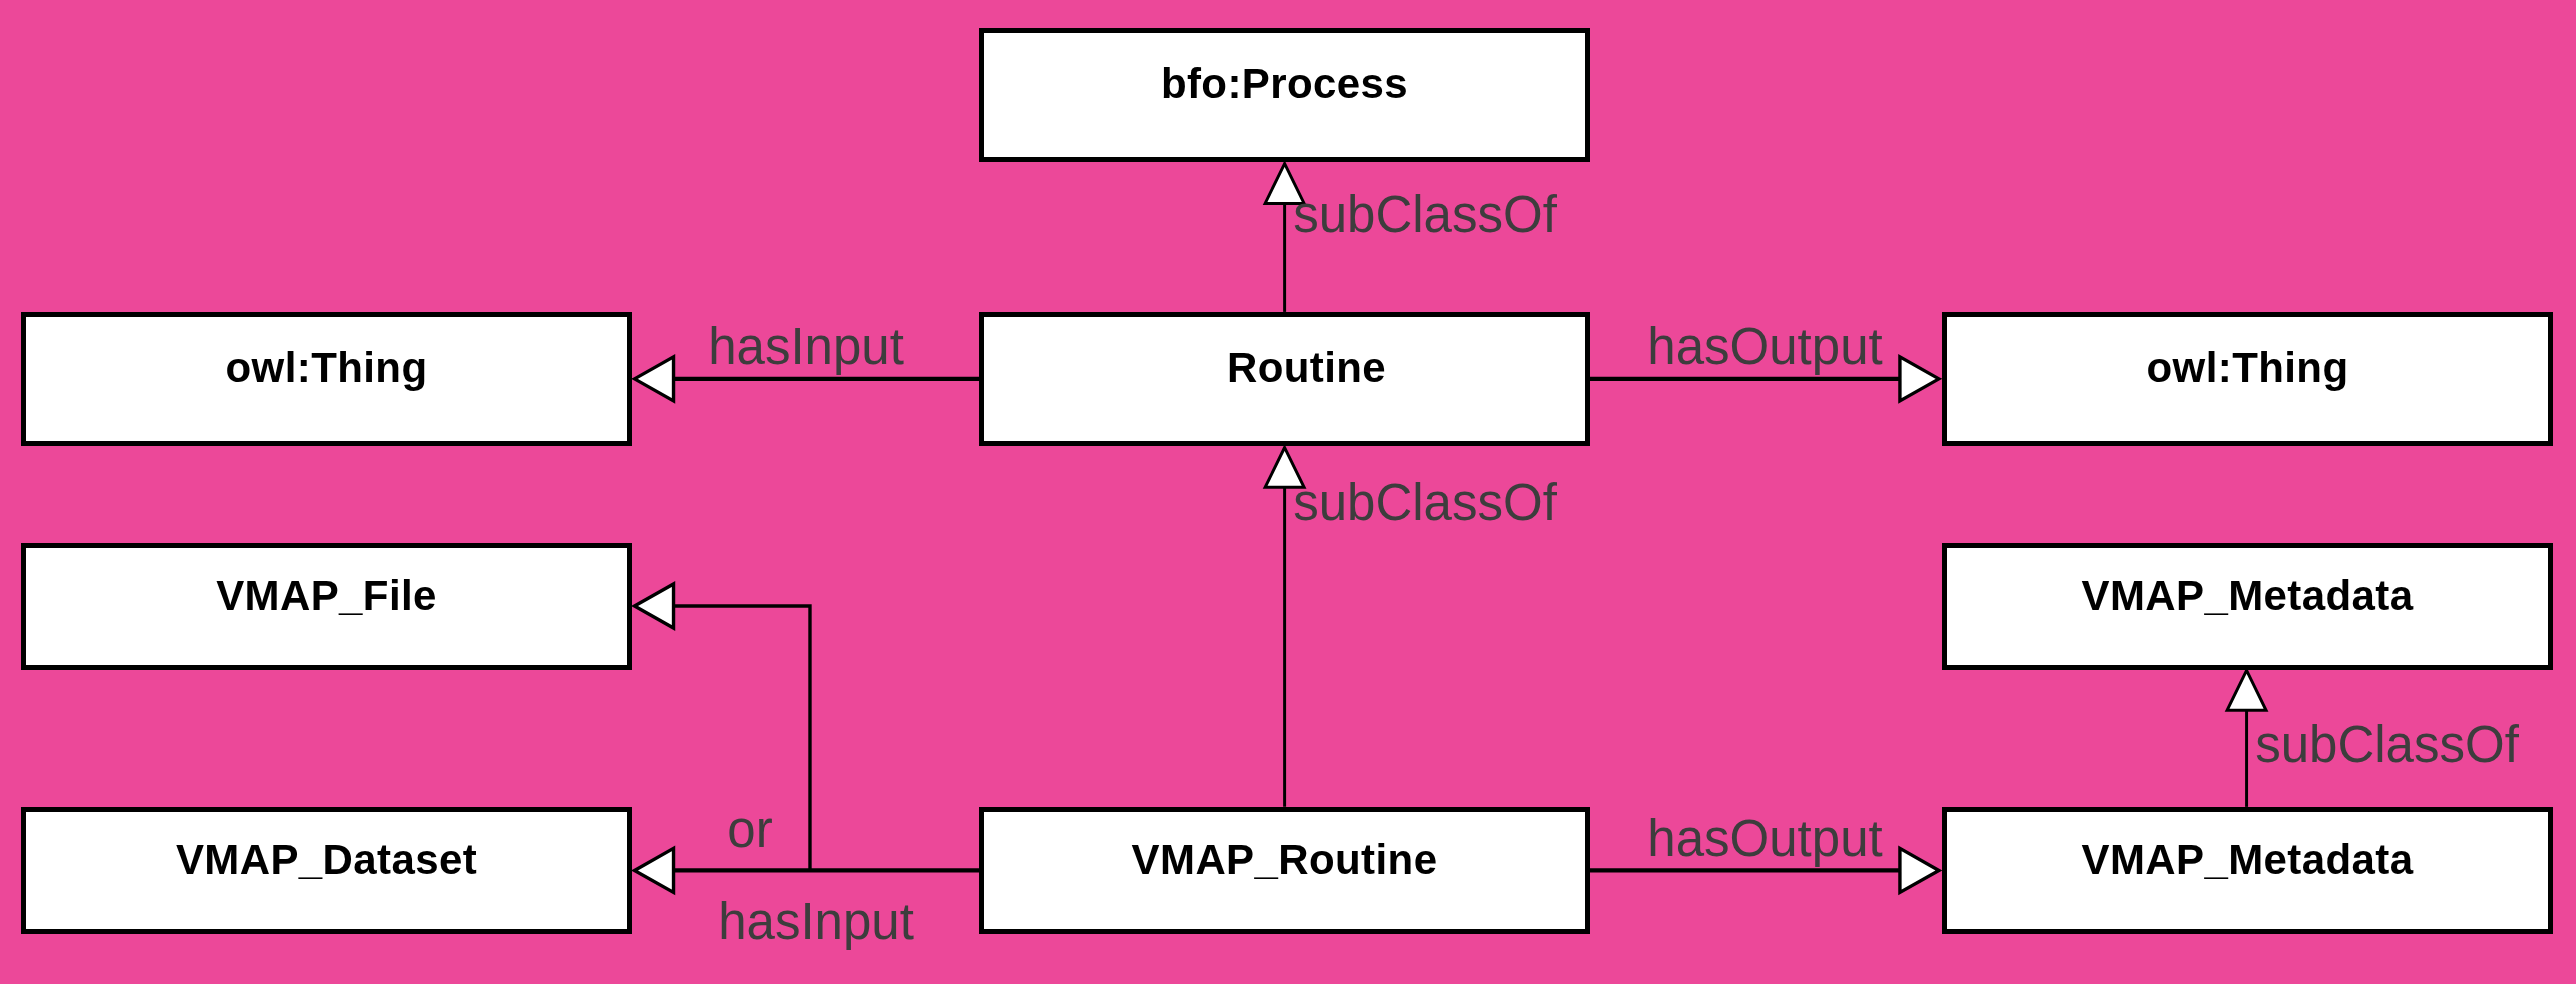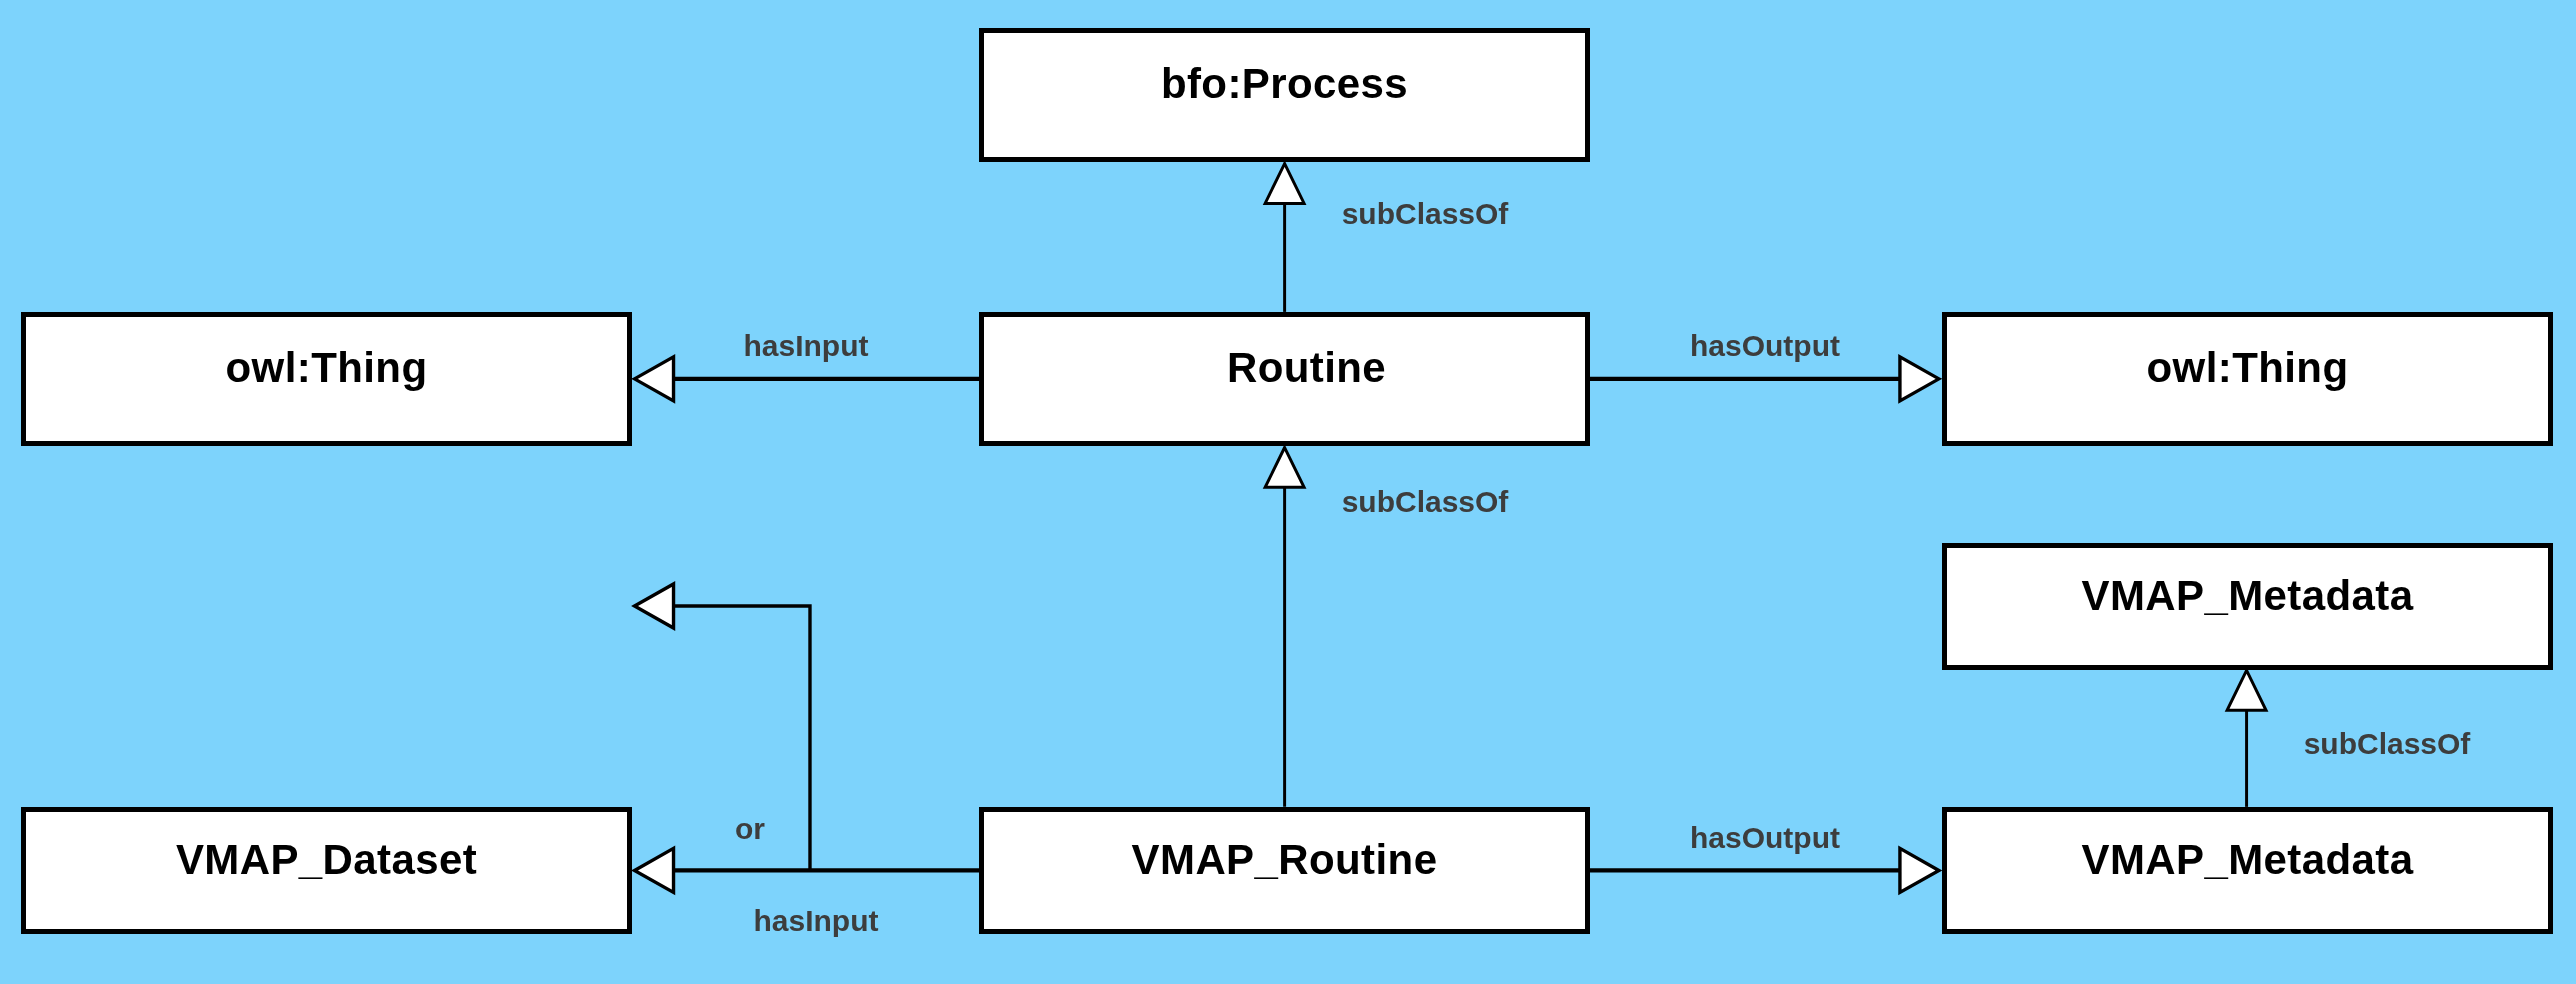--- a/index.html
+++ b/index.html
@@ -8,21 +8,21 @@
     background: #ffffff;
     width: 2576px;
     height: 984px;
     overflow: hidden;
     font-family: "Liberation Sans", sans-serif;
   }
   #canvas {
     position: relative;
     width: 2576px;
     height: 984px;
-    background: #7dd3fc;
+    background: #ec4899;
   }
   #edges-layer {
     position: absolute;
     left: 0;
     top: 0;
     width: 2576px;
     height: 984px;
   }
   .node {
     position: absolute;
@@ -37,22 +37,22 @@
   .node-label {
     font-size: 42px;
     font-weight: bold;
     color: #000000;
     white-space: nowrap;
     letter-spacing: 0.4px;
   }
   .edge-label {
     position: absolute;
     transform: translate(-50%, -50%);
-    font-size: 30px;
-    font-weight: bold;
+    font-size: 51px;
+    font-weight: normal;
     color: #3d3d3d;
     white-space: nowrap;
   }
 </style>
 </head>
 <body>
 
 <div id="canvas">
 
   <svg id="edges-layer" viewBox="0 0 3038 1161" xmlns="http://www.w3.org/2000/svg">
@@ -91,20 +91,23 @@
   </div>
 
   <div class="node" style="left:979px; top:312px; width:611px; height:134px;padding-left:44px;">
     <span class="node-label">Routine</span>
   </div>
 
   <div class="node" style="left:1942px; top:312px; width:611px; height:134px;">
     <span class="node-label">owl:Thing</span>
   </div>
 
+  <div class="node" style="left:21px; top:543px; width:611px; height:127px;">
+    <span class="node-label">VMAP_File</span>
+  </div>
 
   <div class="node" style="left:1942px; top:543px; width:611px; height:127px;">
     <span class="node-label">VMAP_Metadata</span>
   </div>
 
   <div class="node" style="left:21px; top:807px; width:611px; height:127px;">
     <span class="node-label">VMAP_Dataset</span>
   </div>
 
   <div class="node" style="left:979px; top:807px; width:611px; height:127px;">

